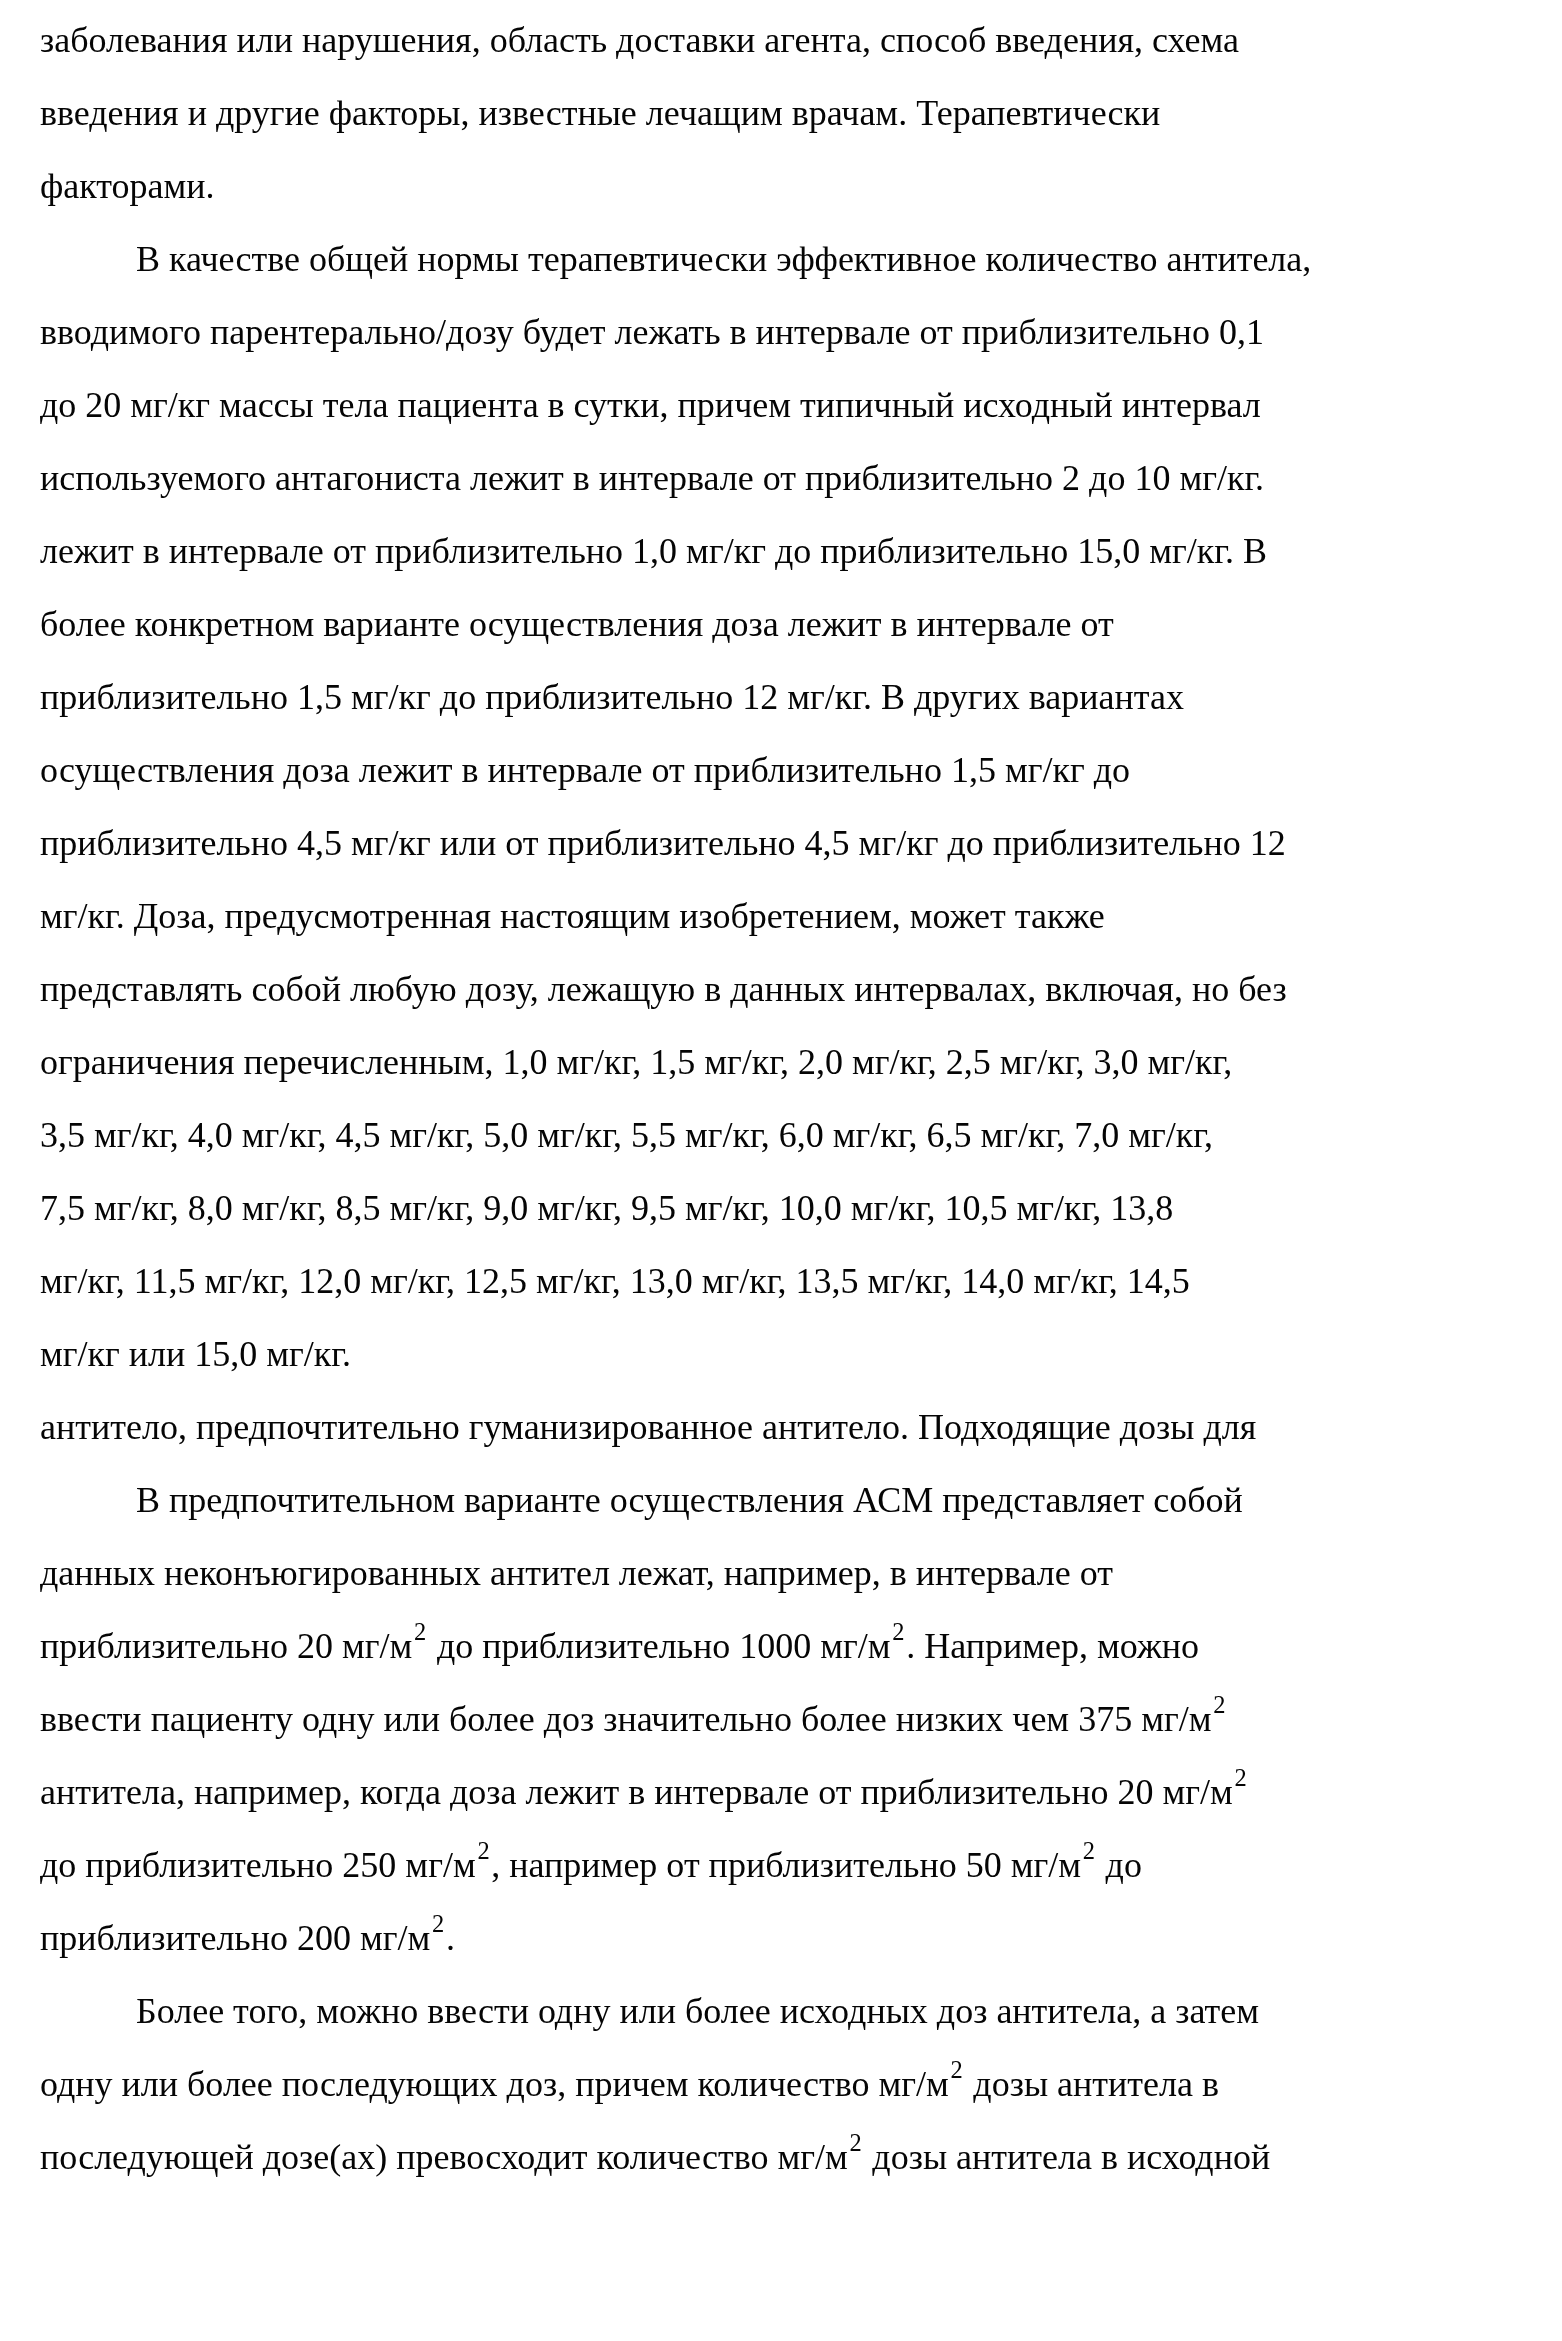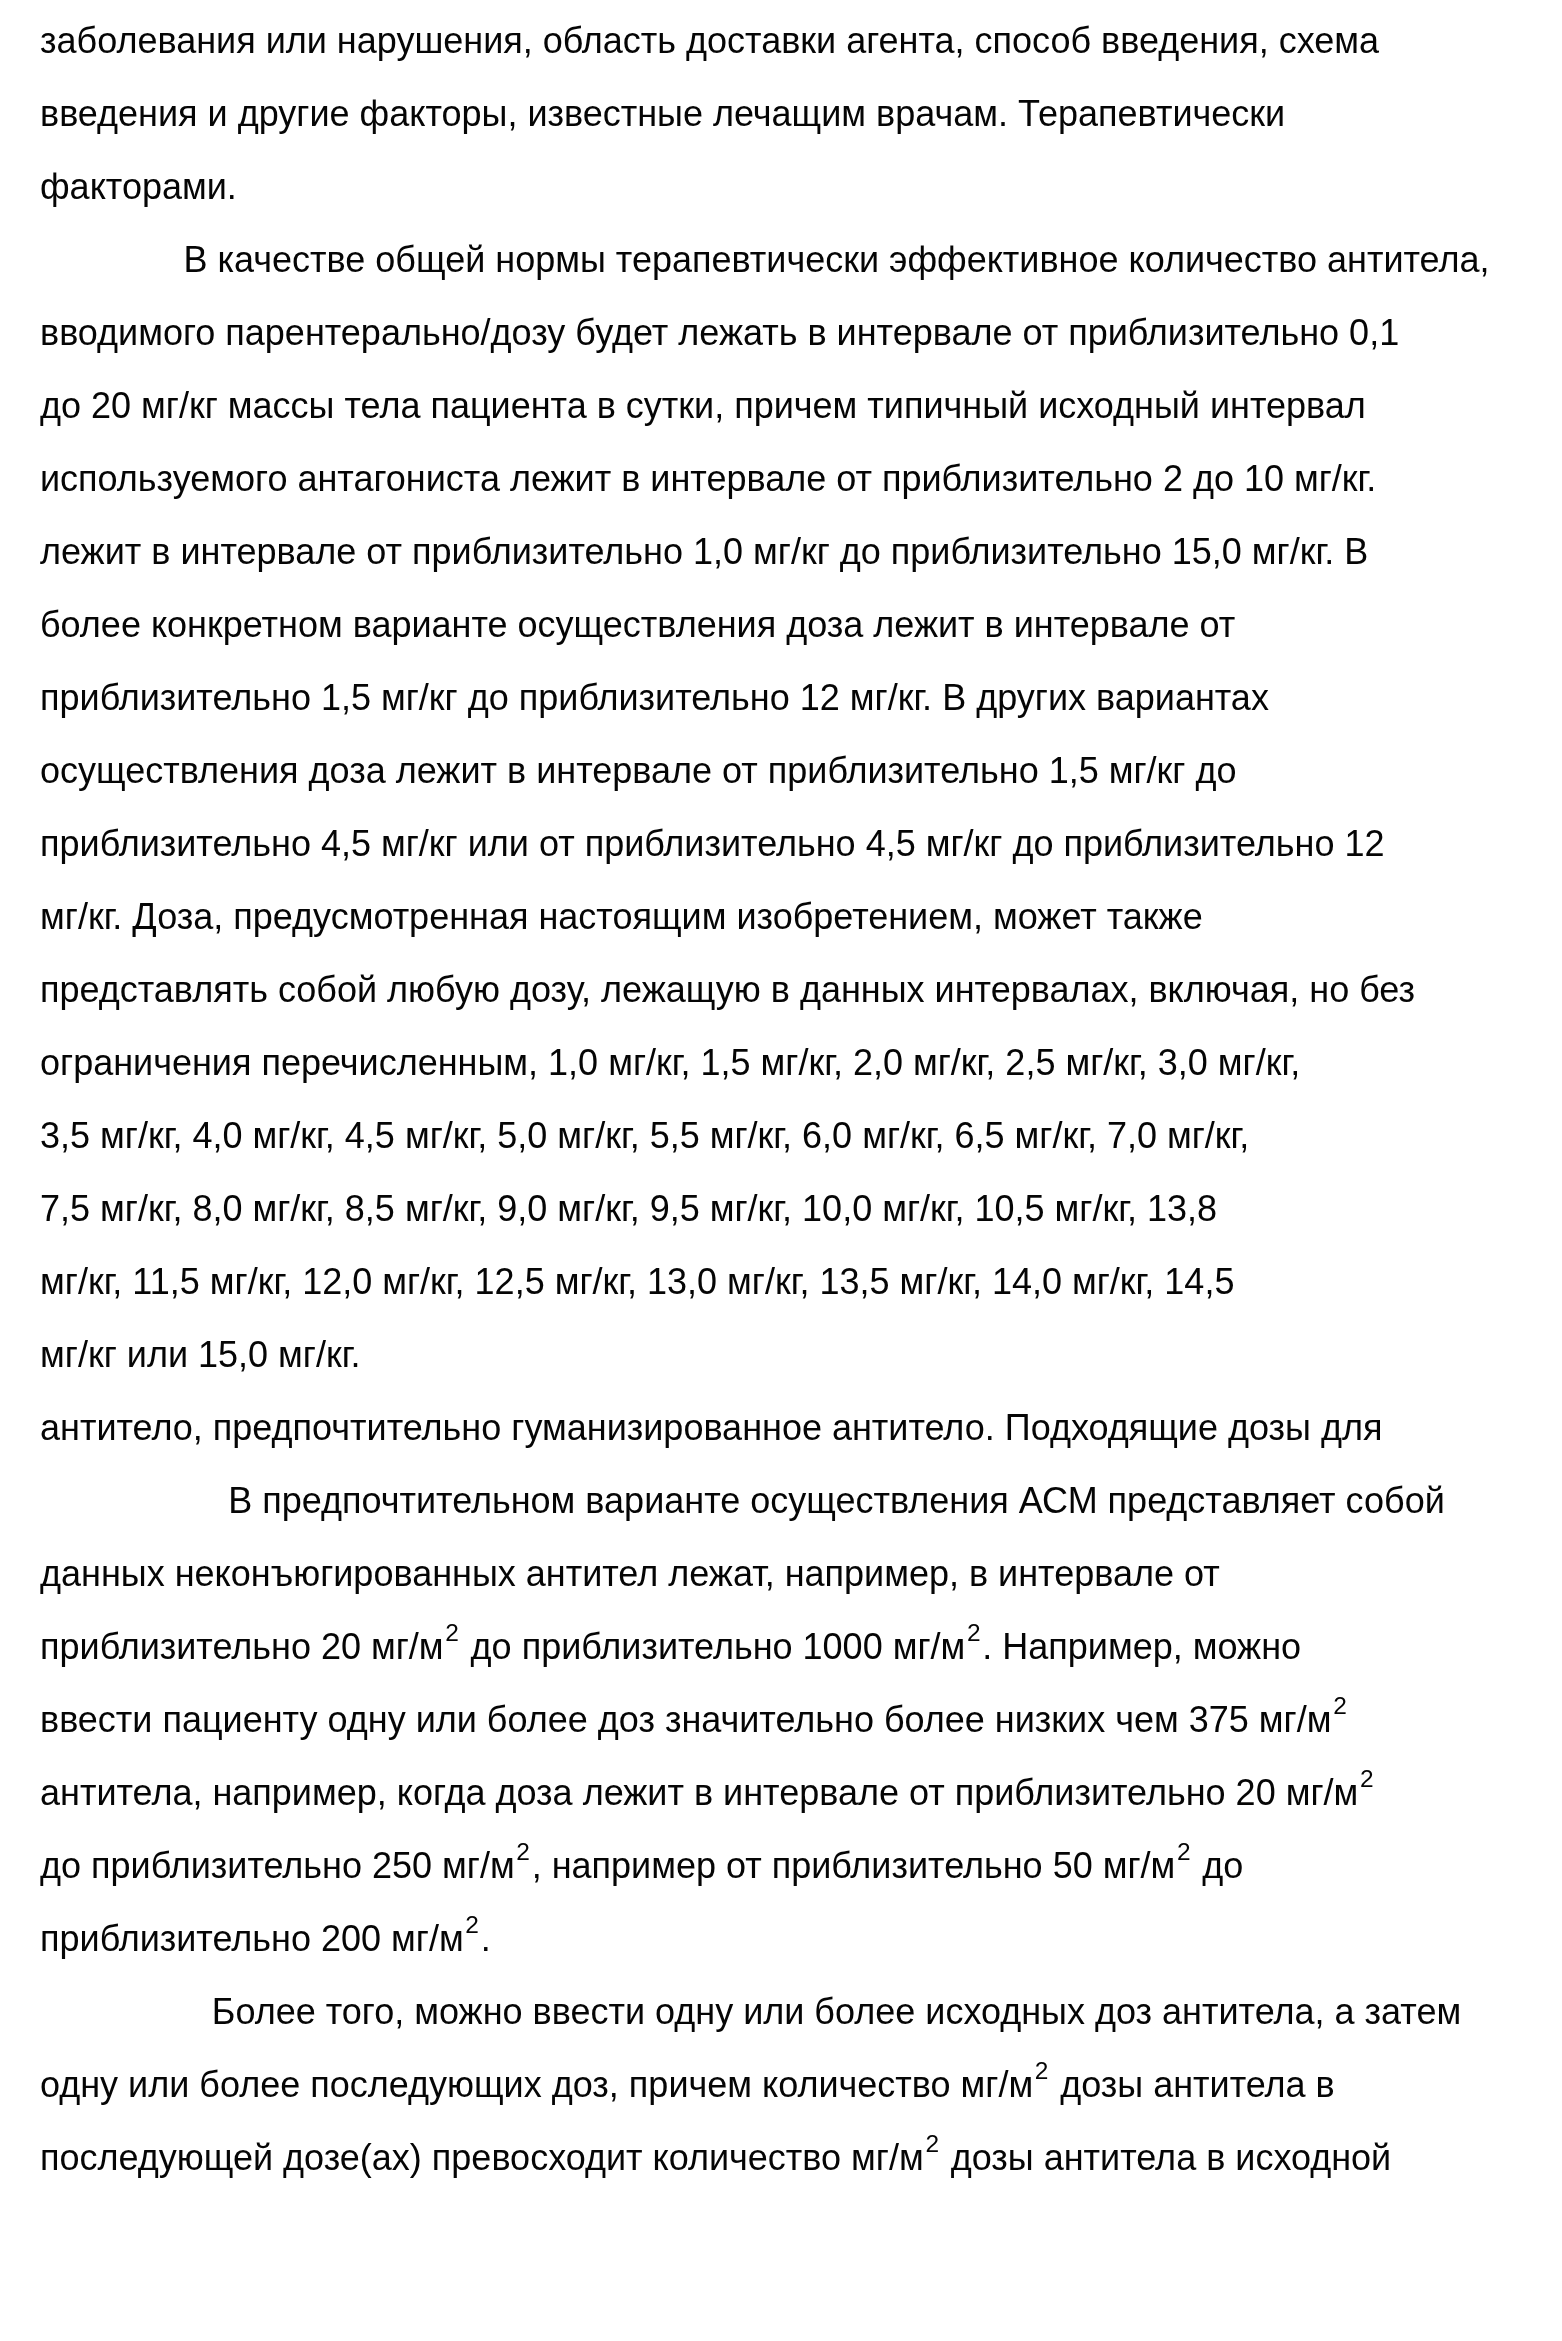--- a/index.html
+++ b/index.html
@@ -8,34 +8,33 @@
     background: #ffffff;
   }
   .page {
     position: relative;
     width: 1562px;
     height: 2342px;
     background: #ffffff;
     overflow: hidden;
     box-sizing: border-box;
     padding: 4.2px 25px 0 40px;
-    font-family: Liberation Sans, sans-serif;
+    font-family: Liberation Serif, serif;
     font-size: 36px;
     color: #050505;
     -webkit-font-smoothing: antialiased;
   }
   .line {
     line-height: 73px;
     height: 73px;
     white-space: nowrap;
     overflow: visible;
   }
   .line.indent {
     padding-left: 96px;
-    text-align: center;
   }
   .sup2 {
     display: inline-block;
     font-size: 0.68em;
     transform: translateY(-0.72em);
     margin: 0 1.7px 0 1.7px;
     line-height: 0;
   }
 </style>
 </head>

